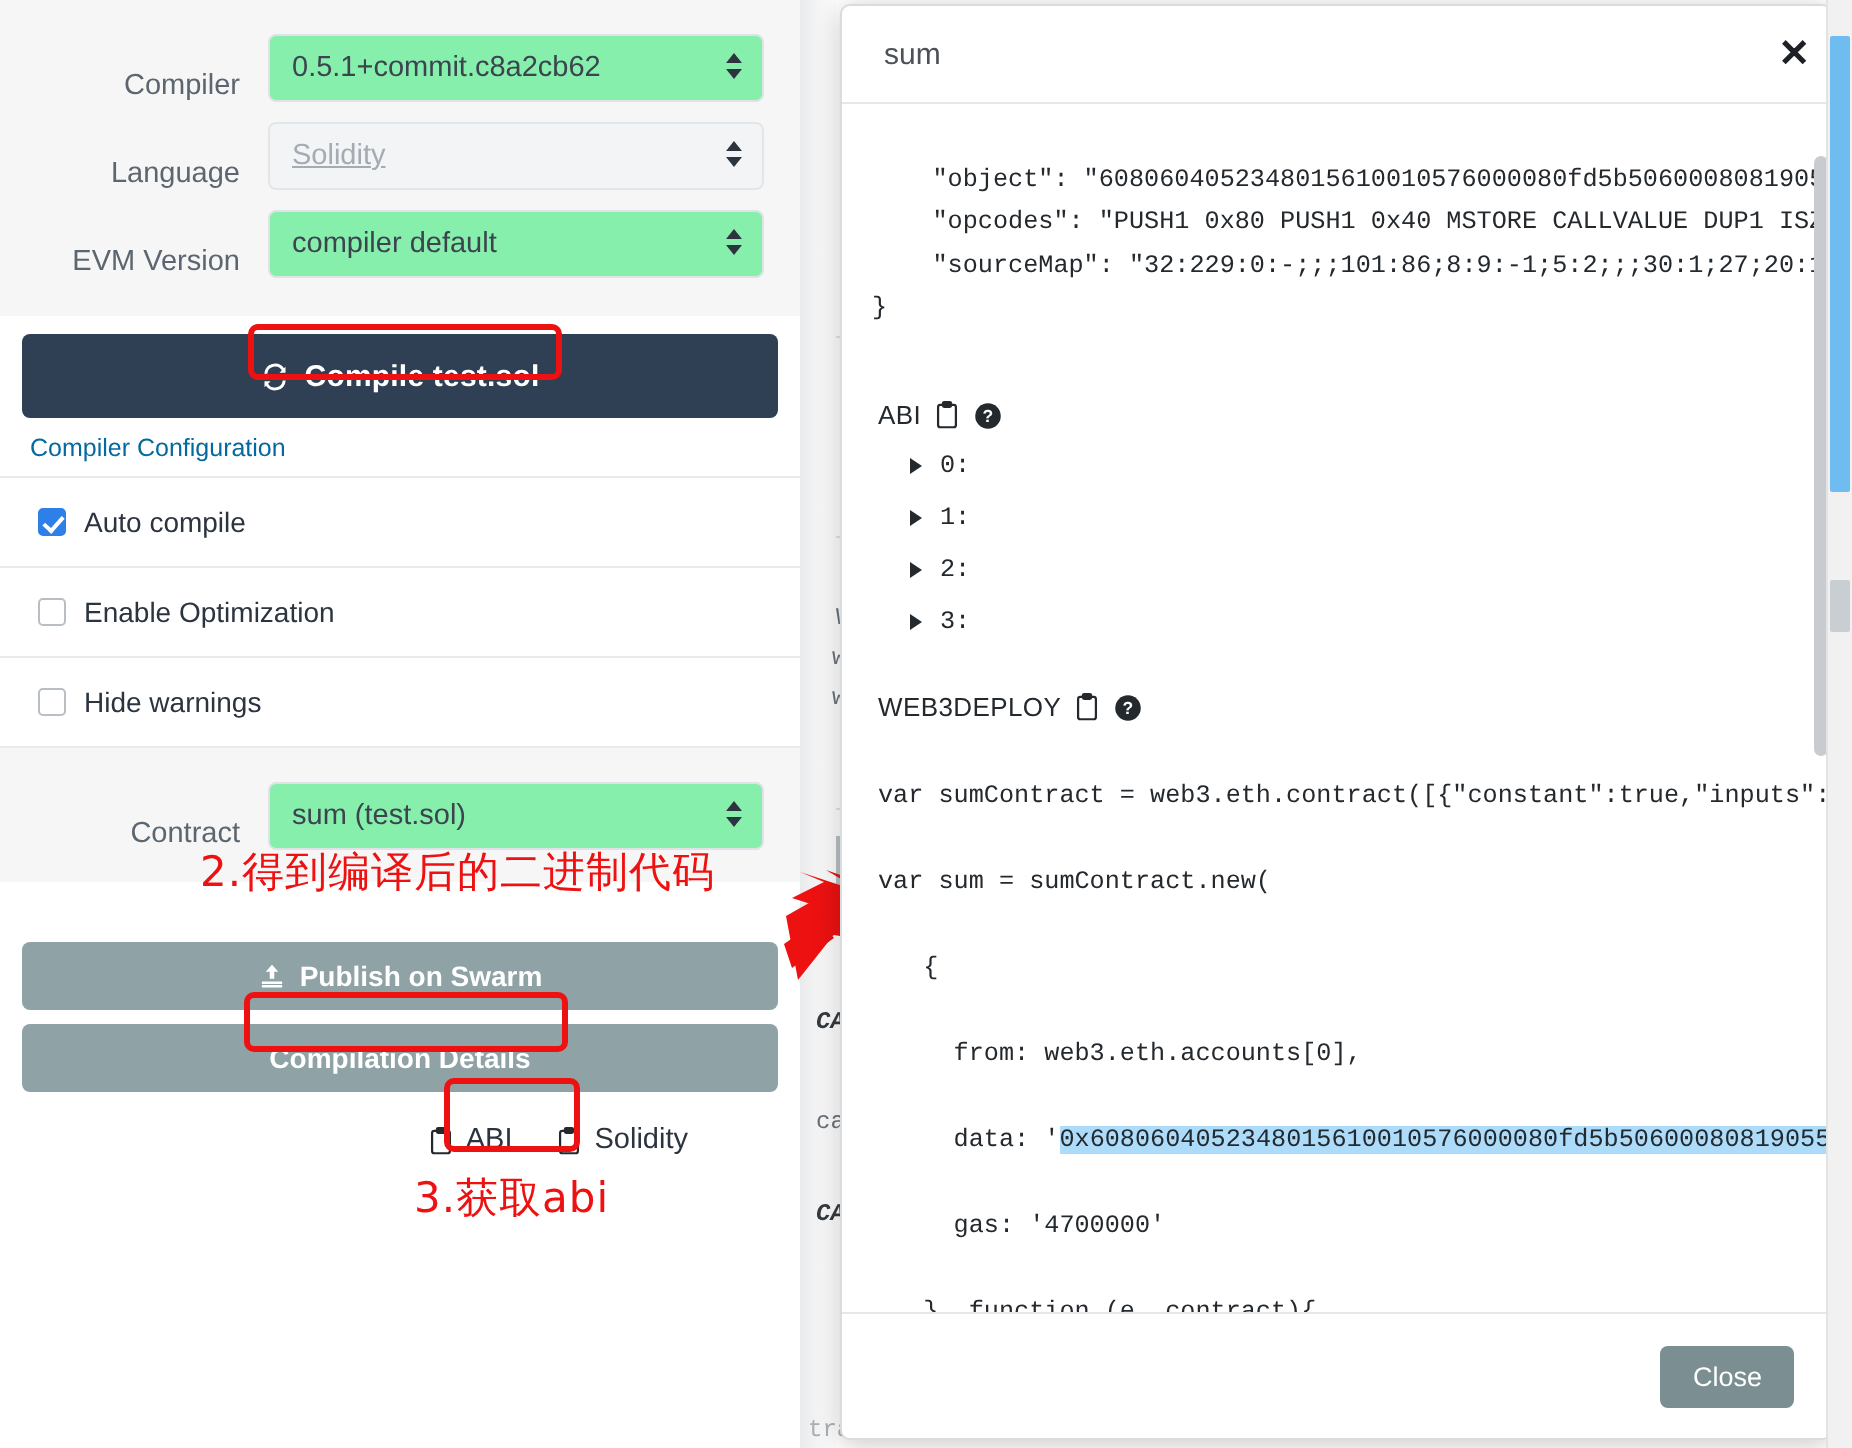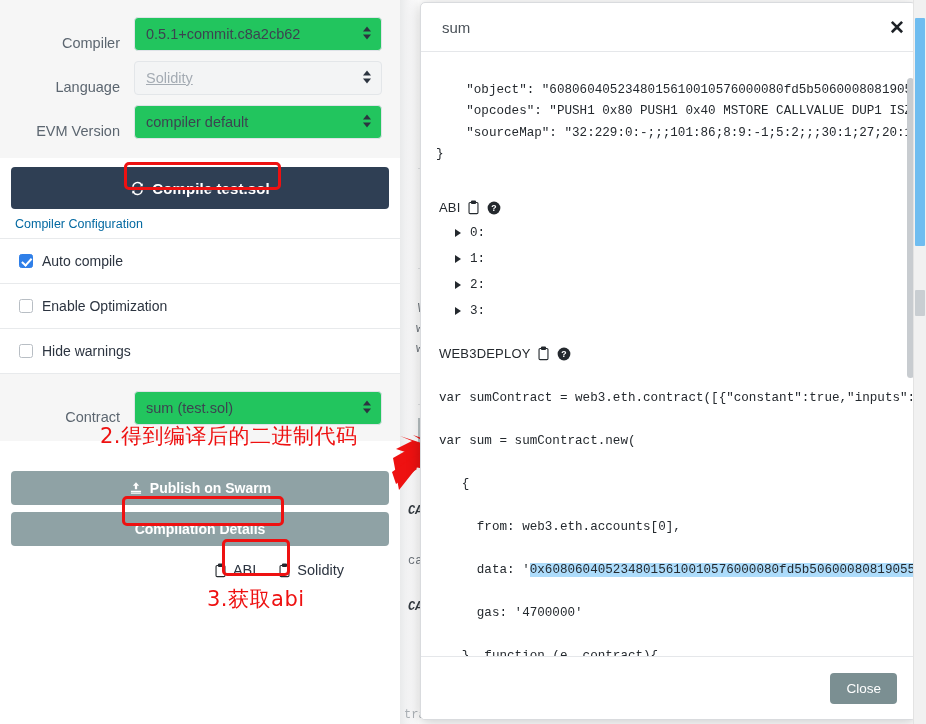--- a/index.html
+++ b/index.html
@@ -51,21 +51,21 @@
     flex: 1;
   }
   .select-box {
     width: 100%;
     box-sizing: border-box;
     height: 34px;
     line-height: 32px;
     padding: 0 26px 0 11px;
     font-size: 14.5px;
     color: #3c4450;
-    background: #22c55e;
+    background: #86efac;
     border: 1px solid #dfe3e8;
     border-radius: 4px;
     white-space: nowrap;
     overflow: hidden;
     text-overflow: ellipsis;
   }
   .select-box.disabled {
     background: #f3f4f5;
     color: #a4abb3;
     border-color: #e3e6e9;

